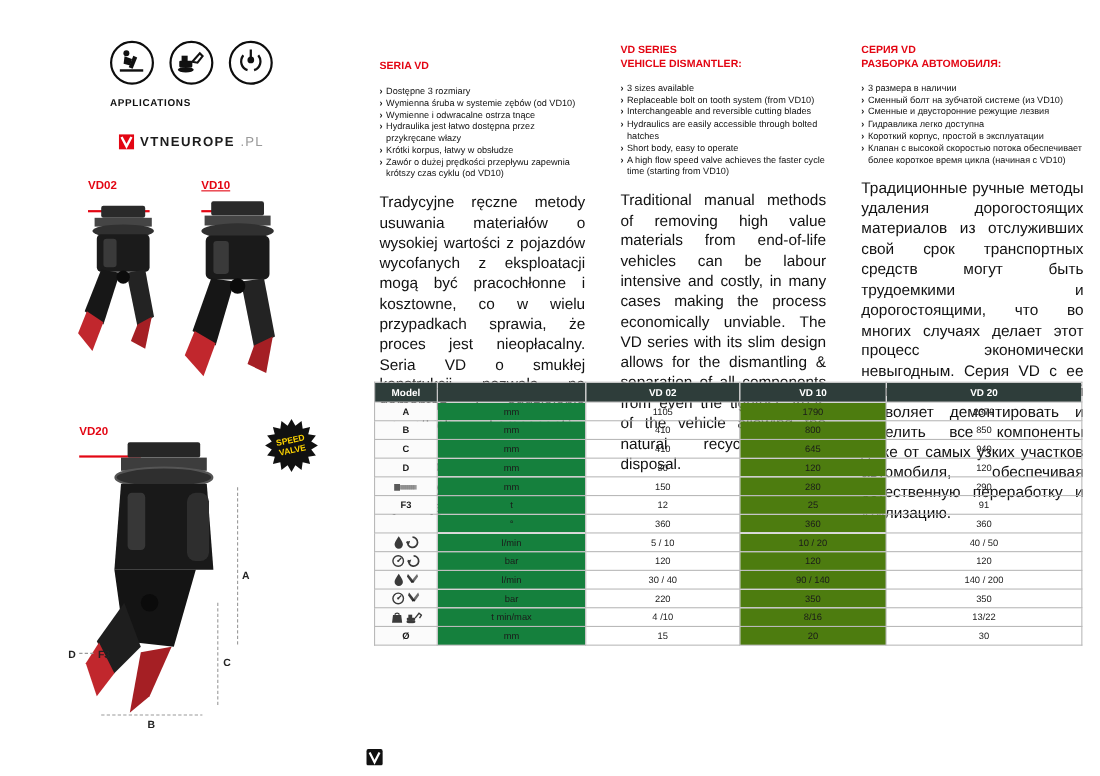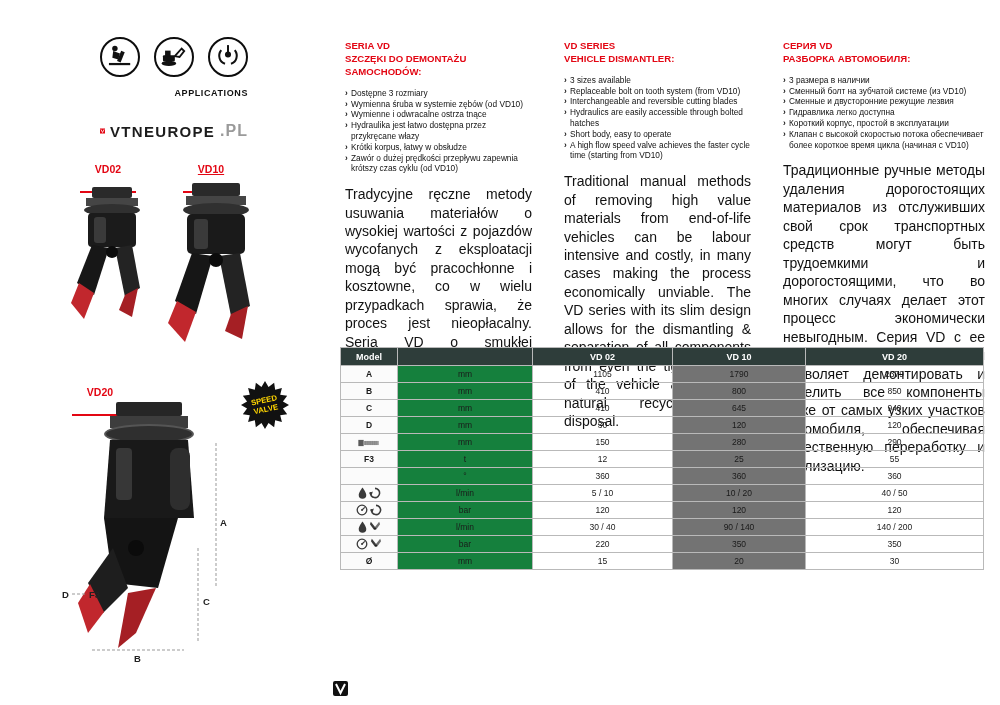--- a/index.html
+++ b/index.html
@@ -4,29 +4,29 @@
 <style>
   * { margin:0; padding:0; box-sizing:border-box; }
   html,body { background:#ffffff; }
   body { font-family:"Liberation Sans", sans-serif; color:#1a1a1a; }
   .page { position:relative; width:1000px; height:705px; background:#fff; overflow:hidden; }
 
   
   .app-icons { position:absolute; left:100px; top:37px; display:flex; gap:14px; }
   .app-circle { width:40px; height:40px; border:2.5px solid #0d0d0d; border-radius:50%;
                 display:flex; align-items:center; justify-content:center; background:#fff; }
-  .app-label { position:absolute; left:100px; top:88px; width:148px; text-align:right;
+  .app-label { position:absolute; left:100px; top:88px; width:148px; text-align:left;
                font-size:9px; font-weight:bold; letter-spacing:.6px; color:#111; }
   .logo-row { position:absolute; left:100px; top:122px; width:148px; display:flex;
               align-items:center; justify-content:center; gap:5px; }
-  .logo-text { font-size:15px; font-weight:bold; letter-spacing:1.3px; color:#1c1c1c; }
-  .logo-suffix { font-size:16px; font-weight:bold; letter-spacing:1px; color:#9a9a9a; }
+  .logo-text { font-size:12px; font-weight:bold; letter-spacing:1.3px; color:#1c1c1c; }
+  .logo-suffix { font-size:12px; font-weight:normal; letter-spacing:1px; color:#9a9a9a; }
 
   .vd-label { position:absolute; color:#e30613; font-weight:bold; font-size:10.5px;
-              width:56px; border-bottom:2px solid #e30613; padding-bottom:16px;text-align:center; }
+              width:56px; border-bottom:2px solid #e30613; padding-bottom:16px; }
   .prod-img { position:absolute; }
 
   .badge { position:absolute; left:241px; top:381px; width:48px; height:48px; }
 
   .footer-mark { position:absolute; left:333px; top:681px; }
 
   
   .text-col { position:absolute; top:40px; }
   .col-title { color:#e30613; font-weight:bold; font-size:9.6px; line-height:1.35; }
   .bullets { margin-top:9px; }
@@ -34,21 +34,21 @@
   .bmark { font-weight:bold; width:6px; flex:0 0 6px; }
   .col-para { margin-top:11px; font-size:14px; line-height:1.32; text-align:justify; color:#111; }
 
   
   .spec-table { position:absolute; left:340px; top:347px; border-collapse:collapse; table-layout:fixed; }
   .spec-table th, .spec-table td { border:1px solid #b9b9b9; height:17px; padding:0 3px;
         text-align:center; font-size:8.5px; overflow:hidden; white-space:nowrap; }
   .spec-table th { background:#2e3d3a; color:#fff; font-size:9px; font-weight:bold; height:18px; }
   .c-label { font-weight:bold; background:#fbfbfb; }
   .c-unit { background:#15803d; }
-  .c-val.shade { background:#737373;text-align:center; }
+  .c-val.shade { background:#4d7c0f;text-align:center; }
   .ric { vertical-align:middle; margin:0 1px; }
 </style>
 </head>
 <body>
 
 <div class="page">
 
   <div class="app-icons">
     <div class="app-circle">
       <svg viewBox="0 0 40 40" width="34" height="34">
@@ -151,23 +151,22 @@
   </svg>
 
   <svg class="badge" viewBox="0 0 42 42">
     <polygon points="42.0,21.0 36.7,24.1 40.4,29.0 34.3,29.9 35.8,35.8 29.9,34.3 29.0,40.4 24.1,36.7 21.0,42.0 17.9,36.7 13.0,40.4 12.1,34.3 6.2,35.8 7.7,29.9 1.6,29.0 5.3,24.1 0.0,21.0 5.3,17.9 1.6,13.0 7.7,12.1 6.2,6.2 12.1,7.7 13.0,1.6 17.9,5.3 21.0,0.0 24.1,5.3 29.0,1.6 29.9,7.7 35.8,6.2 34.3,12.1 40.4,13.0 36.7,17.9" fill="#111"></polygon>
     <g transform="rotate(-12 21 21)" font-size="6.8" font-weight="bold" fill="#ffd500" text-anchor="middle">
       <text x="21" y="19">SPEED</text>
       <text x="21" y="27">VALVE</text>
     </g>
   </svg>
 
-  <div class="text-col" style="left:345px; width:187px;">
+  <div class="text-col" style="left:345px; width:187px;margin-top:15px;">
     <div class="col-title">SERIA VD</div>
-    <div class="col-title">SZCZĘKI DO DEMONTAŻU SAMOCHODÓW:</div>
     <div class="bullets">
         <div class="bullet">
           <span class="bmark">›</span>
           <span>Dostępne 3 rozmiary</span>
         </div>
         <div class="bullet">
           <span class="bmark">›</span>
           <span>Wymienna śruba w systemie zębów (od VD10)</span>
         </div>
         <div class="bullet">
@@ -307,21 +306,21 @@
           <td class="c-unit">mm</td>
           <td class="c-val">150</td>
           <td class="c-val shade">280</td>
           <td class="c-val">290</td>
         </tr>
         <tr>
           <td class="c-label">F3</td>
           <td class="c-unit">t</td>
           <td class="c-val">12</td>
           <td class="c-val shade">25</td>
-          <td class="c-val">55</td>
+          <td class="c-val">91</td>
         </tr>
         <tr>
           <td class="c-label"></td>
           <td class="c-unit">°</td>
           <td class="c-val">360</td>
           <td class="c-val shade">360</td>
           <td class="c-val">360</td>
         </tr>
         <tr>
           <td class="c-label"><svg class="ric" viewBox="0 0 10 13" width="9" height="12">
@@ -371,20 +370,35 @@
               <path d="M2 .8 7.4 7.6 5.6 9.8 1 3.4Z" fill="#3a3a3a"></path>
               <path d="M11 .8 5.6 7.6l1.8 2.2L12 3.4Z" fill="#6e6e6e"></path>
               <circle cx="6.5" cy="8.2" r="1.2" fill="#222"></circle>
             </svg></td>
           <td class="c-unit">bar</td>
           <td class="c-val">220</td>
           <td class="c-val shade">350</td>
           <td class="c-val">350</td>
         </tr>
         <tr>
+          <td class="c-label"><svg class="ric" viewBox="0 0 13 13" width="12" height="12">
+              <path d="M4.2 4A2.6 2.6 0 0 1 8.8 4" fill="none" stroke="#3a3a3a" stroke-width="1.4"></path>
+              <path d="M2.5 4.5h8L11.5 12H1.5Z" fill="#3a3a3a"></path>
+            </svg><svg class="ric" viewBox="0 0 17 13" width="15" height="12">
+              <rect x="1" y="7.2" width="8.5" height="3" rx=".8" fill="#3a3a3a"></rect>
+              <rect x="2.5" y="4" width="4" height="3.5" fill="#3a3a3a"></rect>
+              <path d="M9.5 7.5 13.5 2.5l2.5 2-2 3" fill="none" stroke="#3a3a3a" stroke-width="1.4"></path>
+              <ellipse cx="5.2" cy="11.2" rx="4.6" ry="1.6" fill="#3a3a3a"></ellipse>
+            </svg></td>
+          <td class="c-unit">t min/max</td>
+          <td class="c-val">4 /10</td>
+          <td class="c-val shade">8/16</td>
+          <td class="c-val">13/22</td>
+        </tr>
+        <tr>
           <td class="c-label">Ø</td>
           <td class="c-unit">mm</td>
           <td class="c-val">15</td>
           <td class="c-val shade">20</td>
           <td class="c-val">30</td>
         </tr>
       </tbody>
   </table>
 
   <svg class="footer-mark" width="15" height="15" viewBox="0 0 15 15">

